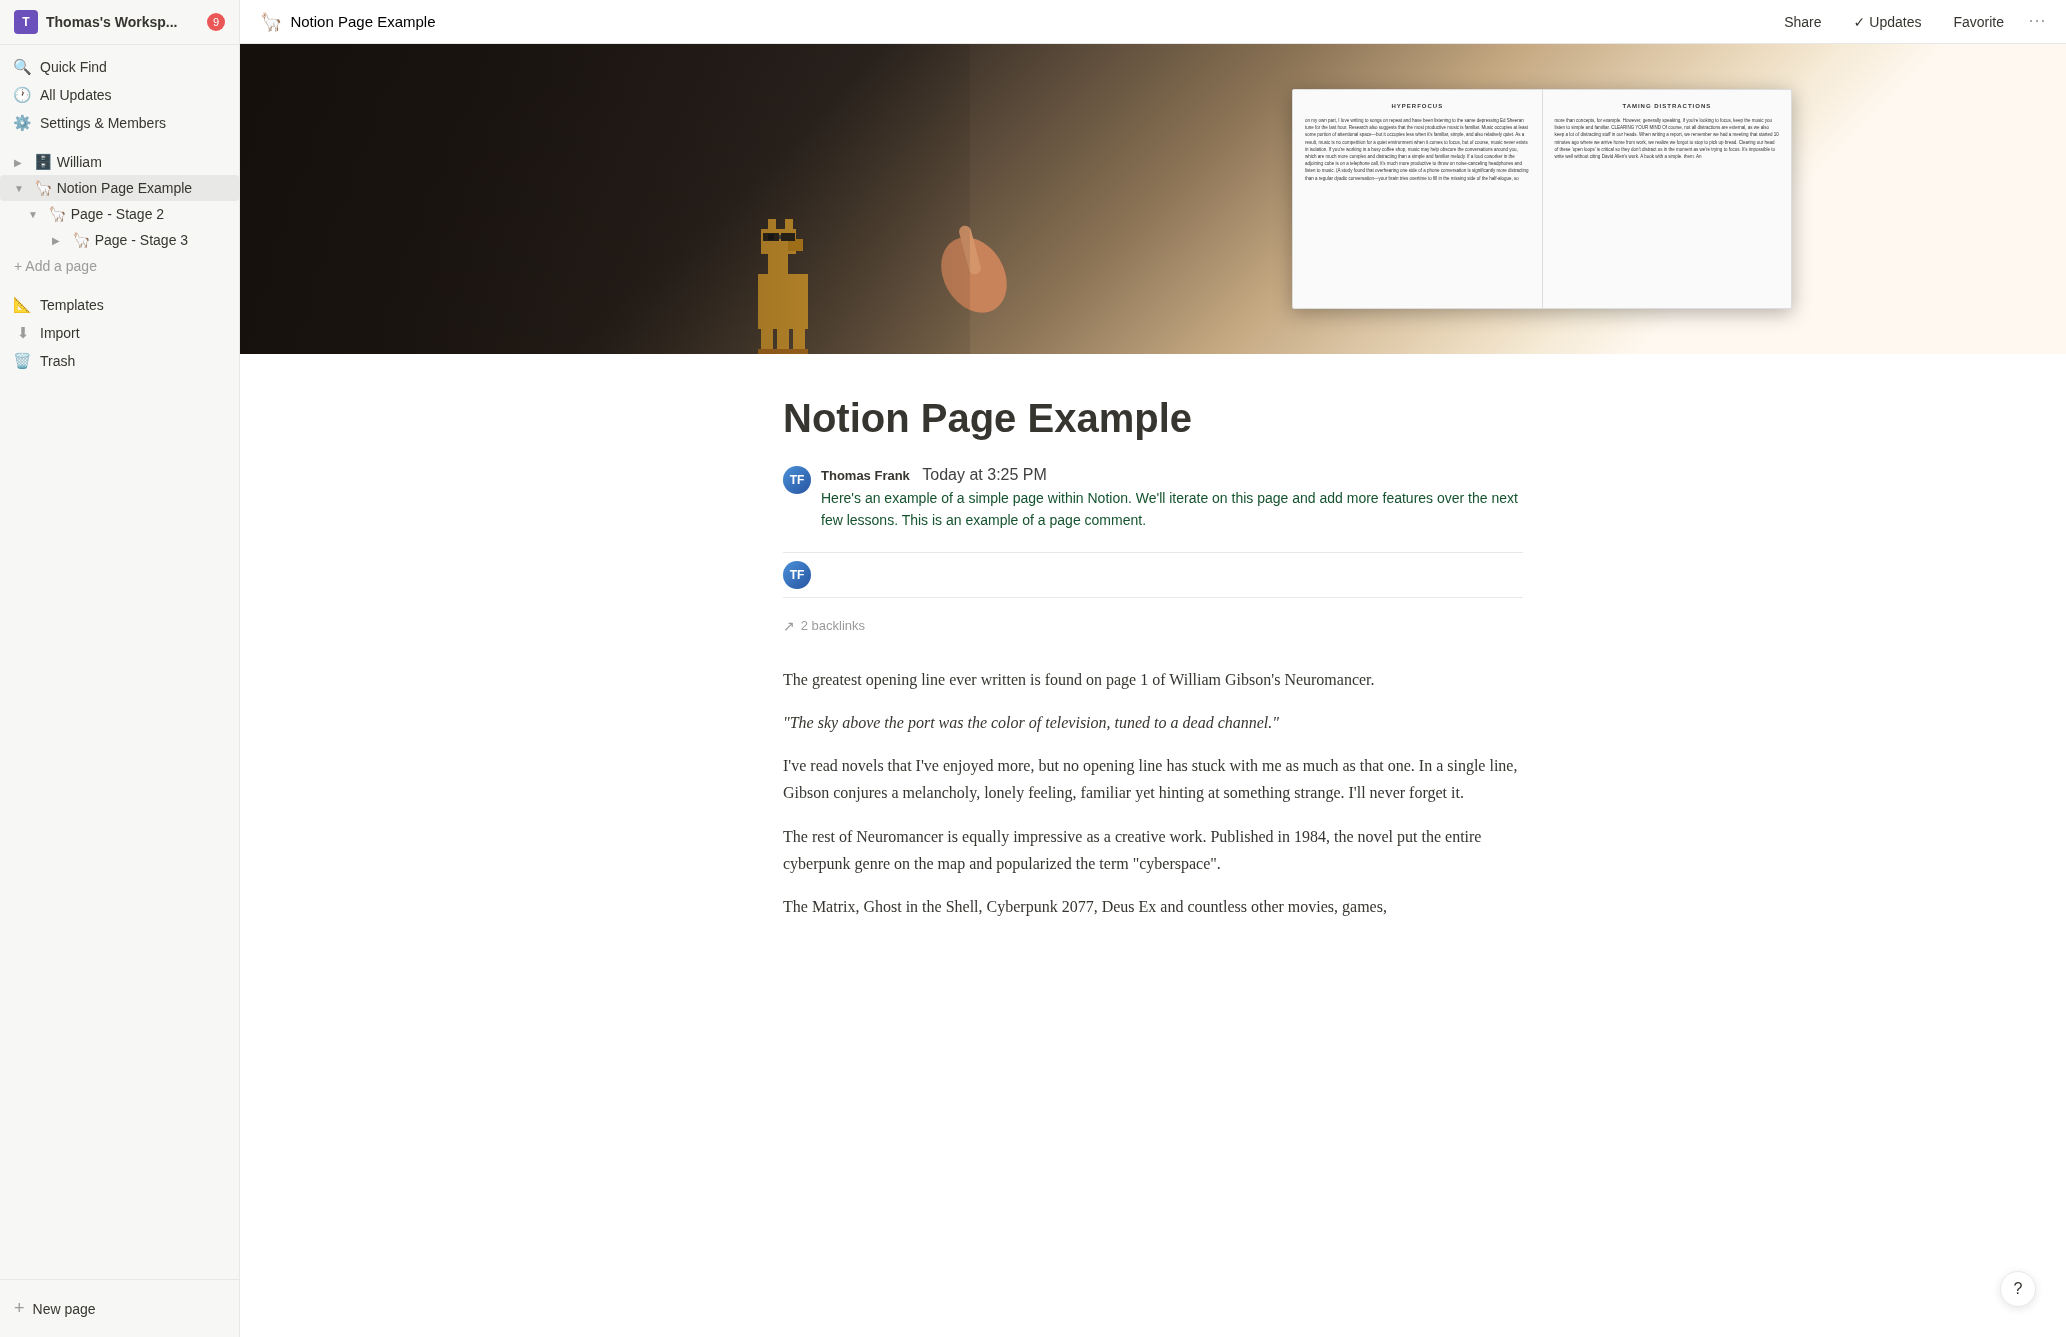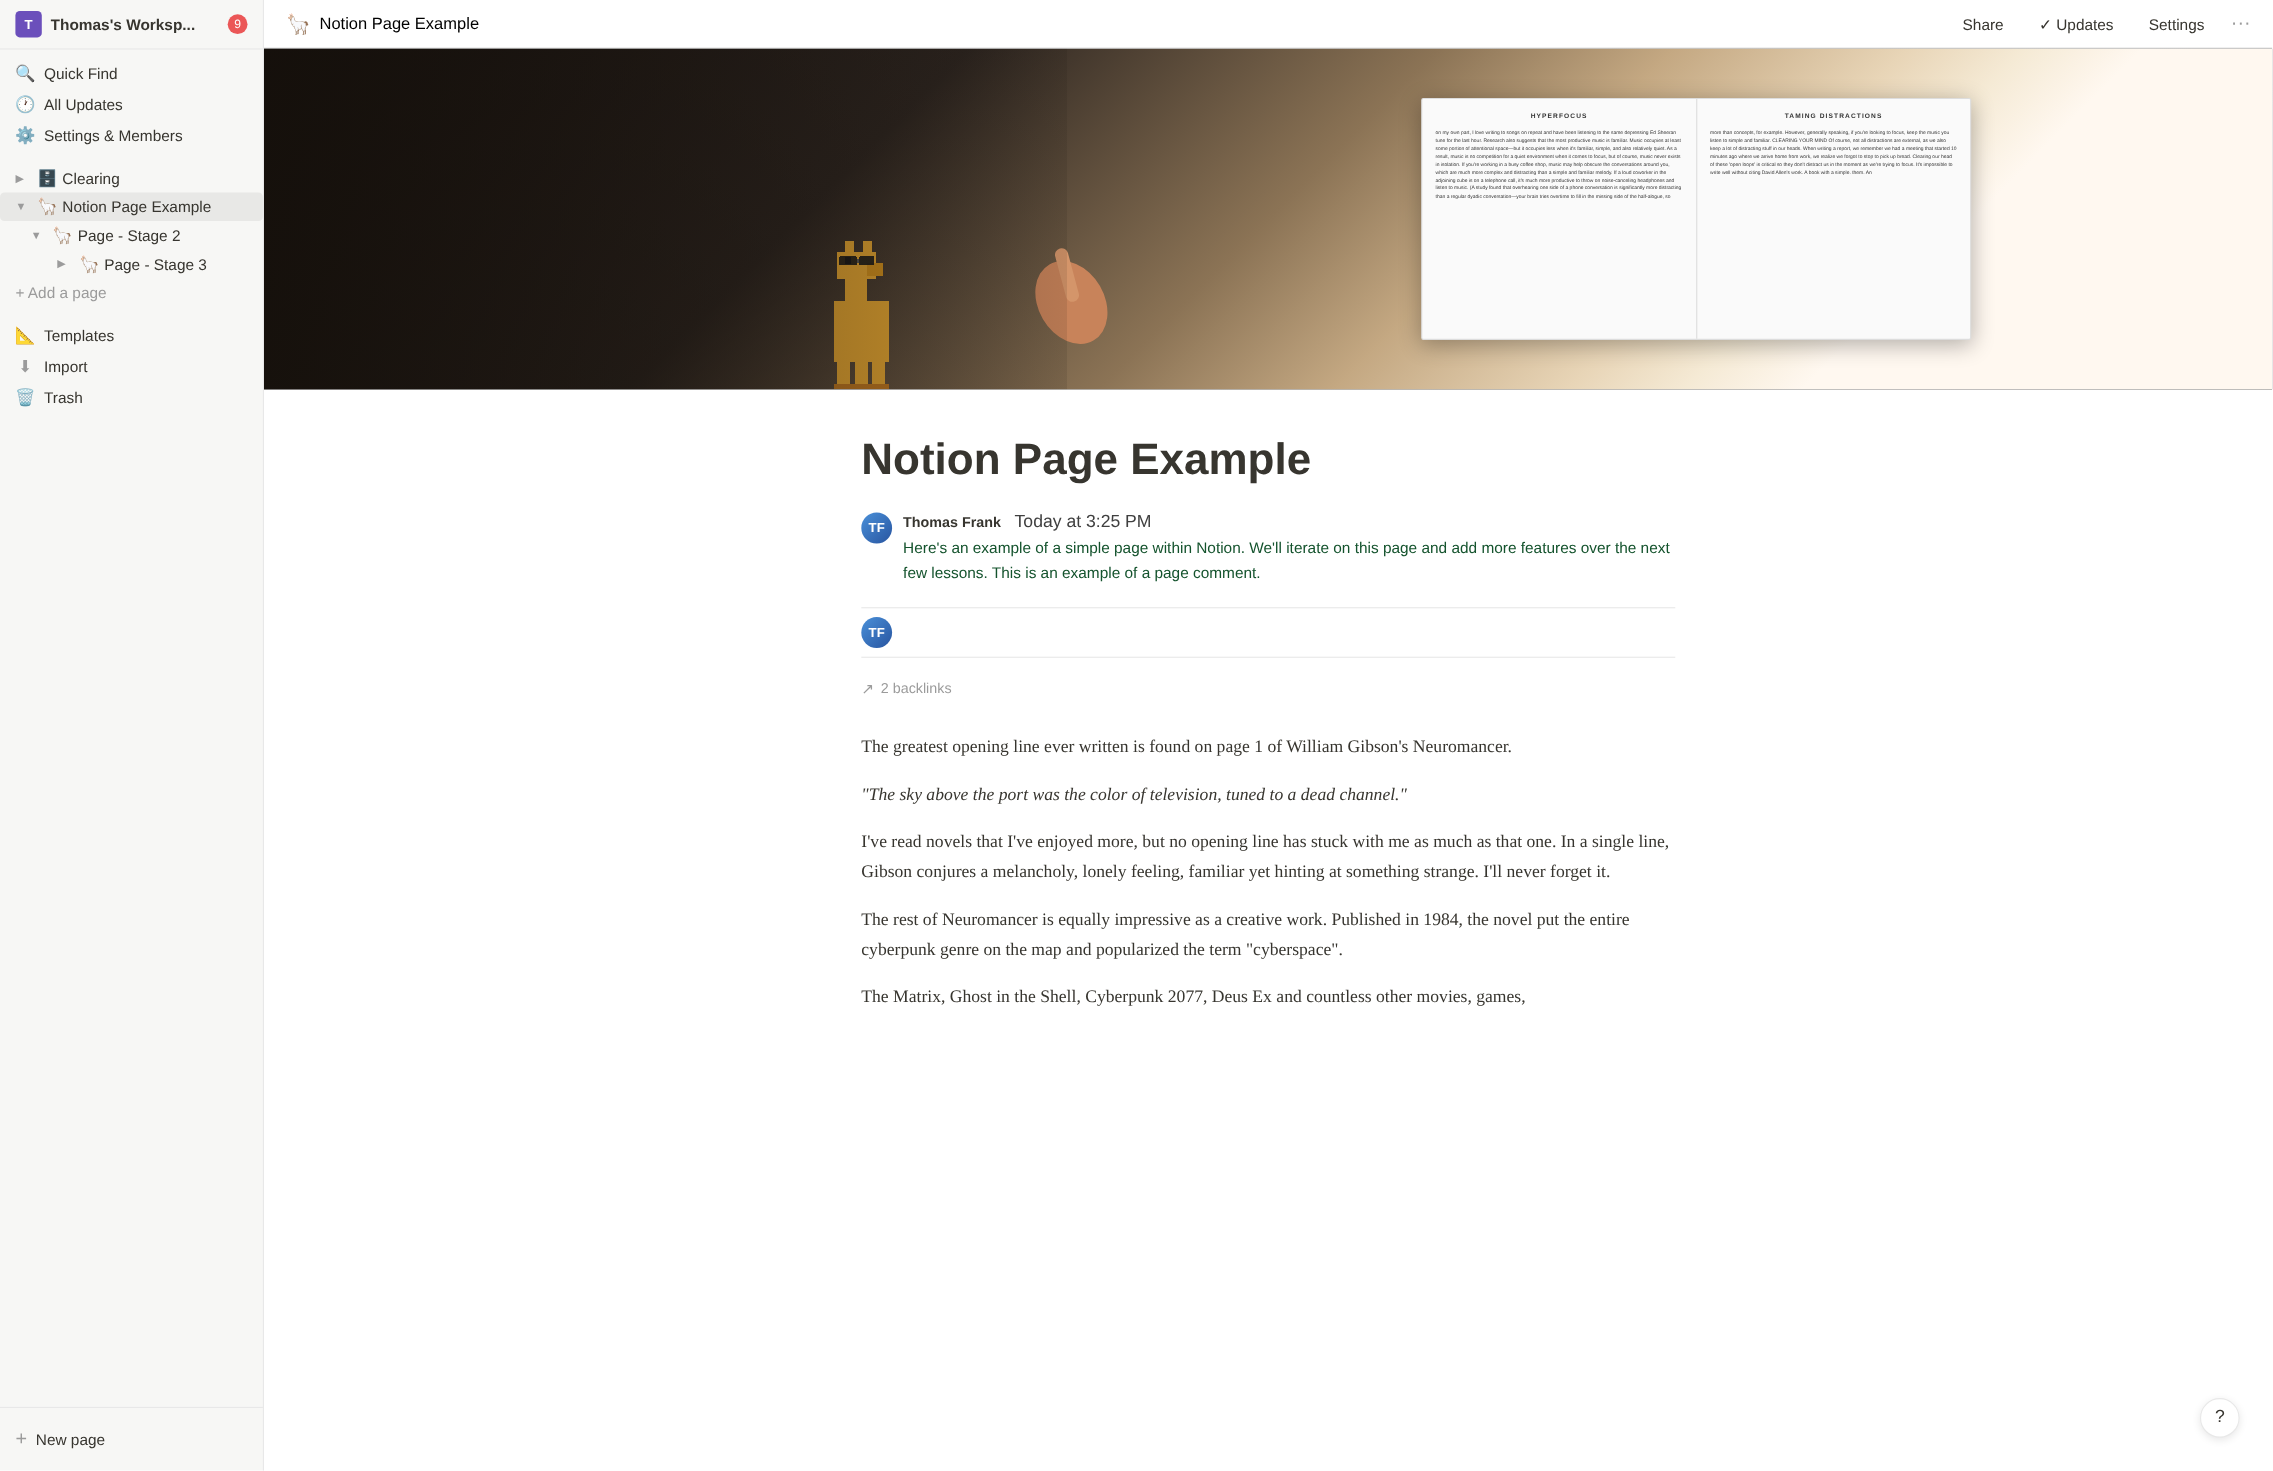--- a/index.html
+++ b/index.html
@@ -277,21 +277,21 @@
       <span class="icon">⚙️</span>
       <span>Settings &amp; Members</span>
     </div>
   </div>
 
   <div class="nav-section" style="padding: 8px 0; flex: 1; overflow-y: auto;">
 
     <div class="sidebar-tree-item">
       <span class="expand-icon">▶</span>
       <span class="emoji">🗄️</span>
-      <span>Clearing</span>
+      <span>William</span>
     </div>
 
     <div class="sidebar-tree-item active">
       <span class="expand-icon">▼</span>
       <span class="emoji">🦙</span>
       <span>Notion Page Example</span>
     </div>
 
     <div class="sidebar-tree-item tree-indent-1">
       <span class="expand-icon">▼</span>
@@ -337,21 +337,21 @@
 
   <div id="header">
     <span class="page-icon">🦙</span>
     <span class="page-title">Notion Page Example</span>
     <div class="header-actions">
       <div class="header-btn">Share</div>
       <div class="header-btn updates-btn">
         <span>✓</span>
         <span>Updates</span>
       </div>
-      <div class="header-btn">Settings</div>
+      <div class="header-btn">Favorite</div>
       <div class="more-icon">···</div>
     </div>
   </div>
 
   <div id="content">
 
     <div class="cover-image">
       <div class="cover-bg"></div>
 
       <div class="book-visual">

